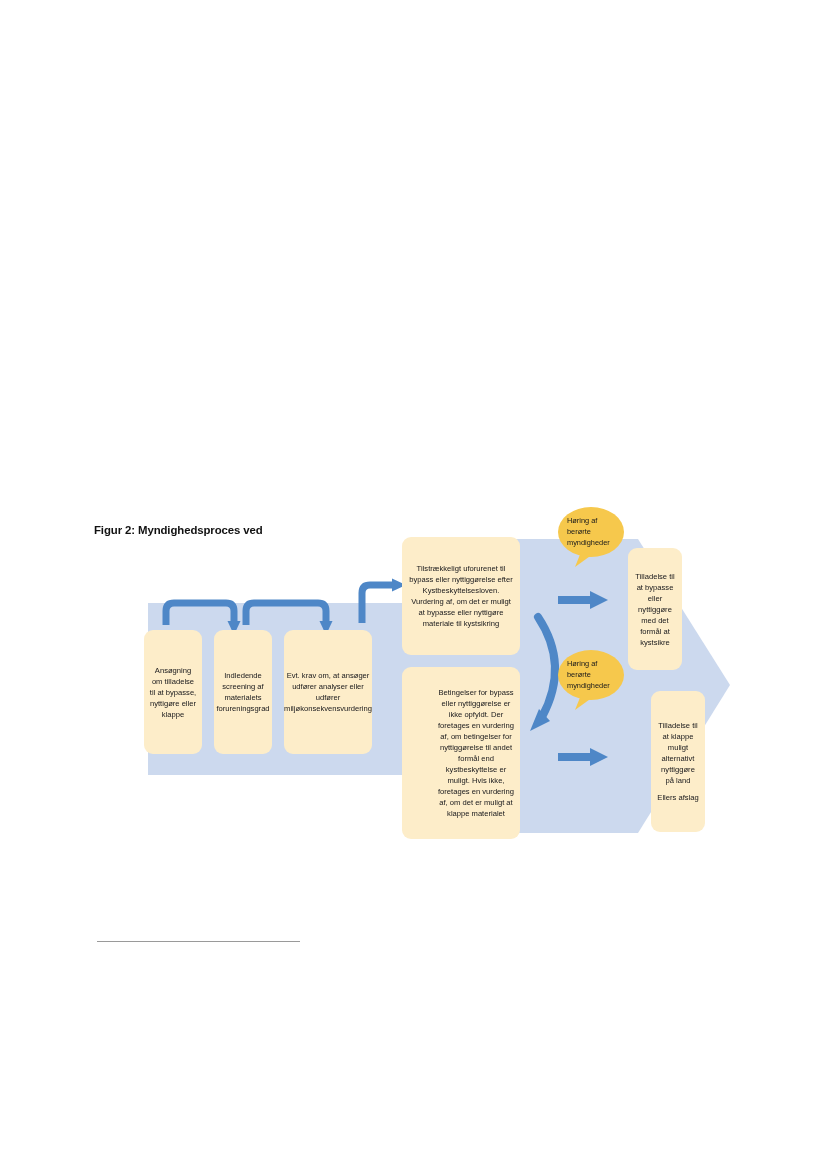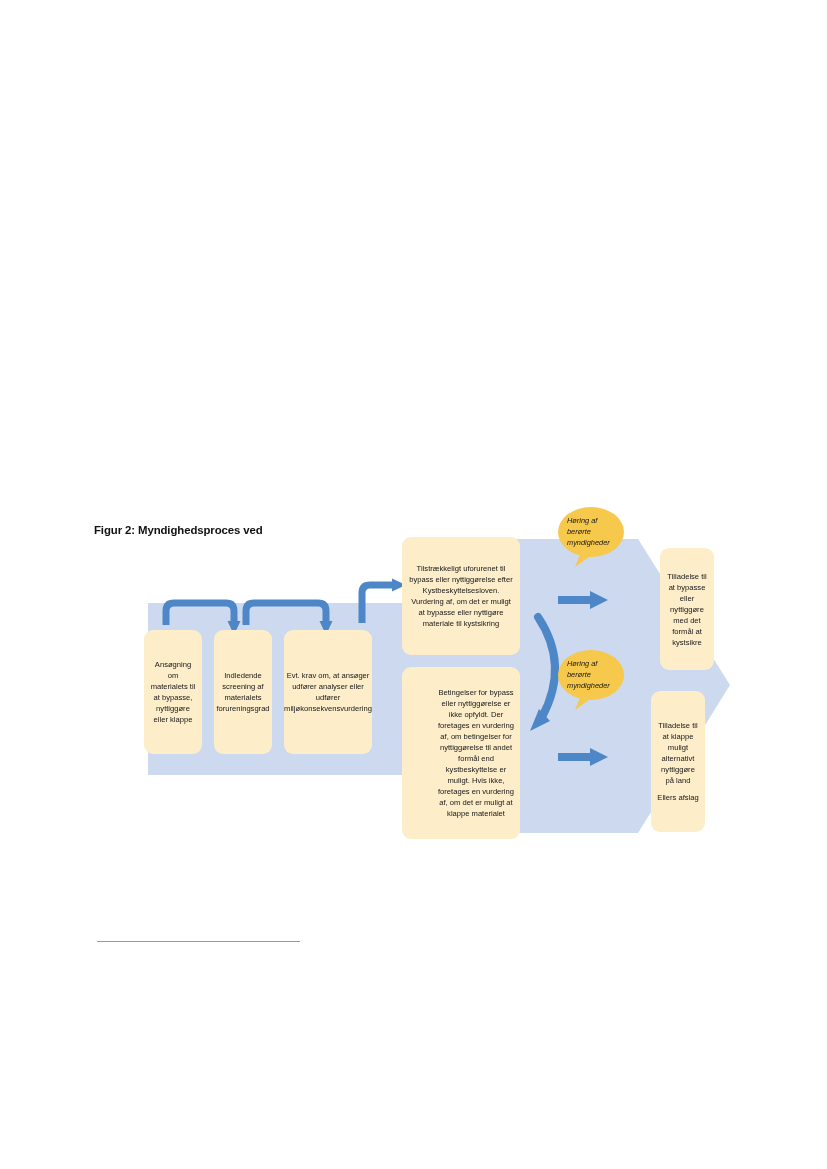--- a/index.html
+++ b/index.html
@@ -67,31 +67,30 @@
   .pbox p { margin: 0; }
 
   .box-ansogning   { left: 14px;  top: 135px; width: 58px;  height: 124px; }
   .box-screening   { left: 84px;  top: 135px; width: 58px;  height: 124px; }
   .box-evtkrav     { left: 154px; top: 135px; width: 88px;  height: 124px; }
 
   .box-tilstraek   { left: 272px; top: 42px;  width: 118px; height: 118px;
                      font-size: 7.6px; }
   .box-betingelser { left: 272px; top: 172px; width: 118px; height: 172px; padding-left: 35px; }
 
-  .box-tilladelse1 { left: 530px; top: 53px;  width: 54px;  height: 122px; }
+  .box-tilladelse1 { left: 498px; top: 53px;  width: 54px;  height: 122px; }
   .box-tilladelse2 { left: 521px; top: 196px; width: 54px;  height: 141px; }
 
   .box-tilladelse2 .sub { margin-top: 6px; }
 
   
   .bubble {
     position: absolute;
     width: 72px;
     height: 64px;
-    font-style: italic;
   }
   .bubble svg { position: absolute; left: 0; top: 0; }
   .bubble .btext {
     position: absolute;
     left: 12px;
     top: 11px;
     width: 52px;
     font-size: 7.4px;
     line-height: 1.5;
     color: #17171a;
@@ -161,21 +160,21 @@
         <path d="M 478 105 L 460 96 L 460 114 Z" fill="#4e87c7"></path>
       </g>
 
       <g>
         <rect x="428" y="258" width="36" height="8" fill="#4e87c7"></rect>
         <path d="M 478 262 L 460 253 L 460 271 Z" fill="#4e87c7"></path>
       </g>
     </svg>
 
     <div class="pbox box-ansogning">
-      <p>Ansøgning om materialets til at bypasse, nyttiggøre eller klappe</p>
+      <p>Ansøgning om tilladelse til at bypasse, nyttigøre eller klappe</p>
     </div>
 
     <div class="pbox box-screening">
       <p>Indledende screening af materialets forureningsgrad</p>
     </div>
 
     <div class="pbox box-tilstraek">
       <p>Tilstrækkeligt uforurenet til bypass eller nyttiggørelse efter Kystbeskyttelsesloven. Vurdering af, om det er muligt at bypasse eller nyttigøre materiale til kystsikring</p>
     </div>
 

